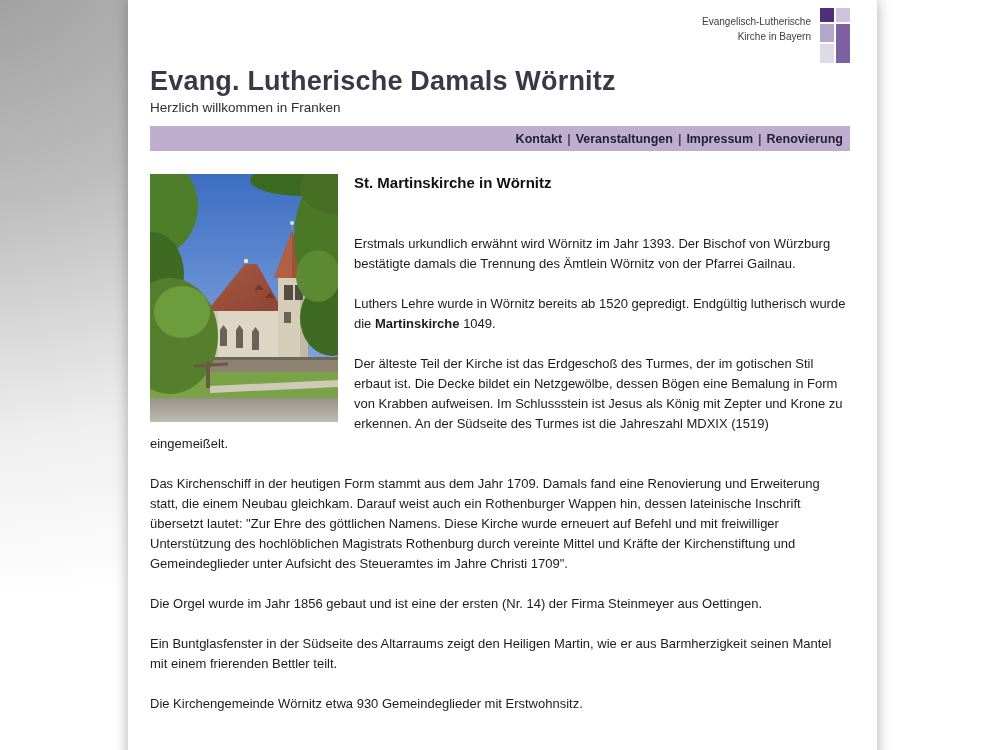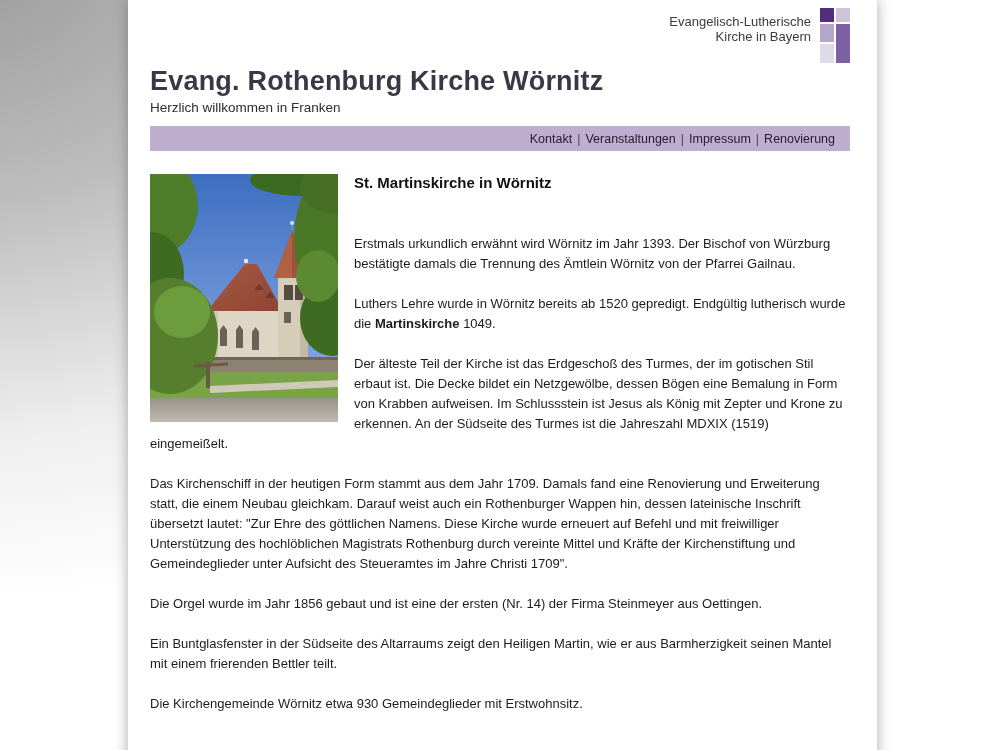--- a/index.html
+++ b/index.html
@@ -15,40 +15,40 @@
     background: #ffffff;
     padding: 0 27px 30px 22px;
     box-shadow: 0 0 13px rgba(70,70,70,0.45);
   }
   
   .logo-row {
     display: flex; justify-content: flex-end; align-items: flex-start;
     gap: 9px; padding-top: 8px;
   }
   .logo-text {
-    text-align: right; font-size: 13px; line-height: 15px;
+    text-align: right; font-size: 10px; line-height: 15px;
     color: #3b3b3b; padding-top: 6px;
   }
   .logo-mark { position: relative; width: 30px; height: 55px; flex: 0 0 auto; }
   .logo-mark span { position: absolute; display: block; }
   .sq1 { left: 0;  top: 0;  width: 14px; height: 14px; }
   .sq2 { left: 16px; top: 0;  width: 14px; height: 14px; }
   .sq3 { left: 0;  top: 16px; width: 14px; height: 18px; }
   .sq4 { left: 0;  top: 36px; width: 14px; height: 19px; }
   .sq5 { left: 16px; top: 16px; width: 14px; height: 39px; }
   h1.page-title {
     margin: 3px 0 0 0; font-size: 27px; line-height: 30px;
     font-weight: bold; color: #3c3747; letter-spacing: 0.2px;
   }
   .subtitle { margin: 4px 0 0 0; font-size: 13.5px; line-height: 15px; color: #2e2e2e; }
   
   .navbar {
     margin-top: 11px; height: 25px;
     display: flex; justify-content: flex-end; align-items: center;
-    padding-right: 15px; font-size: 12.5px;
+    padding-right: 7px; font-size: 12.5px; font-weight: bold;
   }
   .navbar a { color: #21212f; text-decoration: none; }
   .navbar .sep { color: #503f66; margin: 0 5px; }
   
   .article { margin-top: 23px; }
   .article::after { content: ""; display: block; clear: both; }
   .church-photo { float: left; width: 188px; height: 248px; margin: 0 16px 0 0; display: block; }
   h2.article-heading { margin: 16px 0 42px 0; font-size: 15px; line-height: 18px; color: #111111; }
   .article p { margin: 0 0 20px 0; font-size: 13px; line-height: 20px; color: #1c1c1c; }
   .article p b { font-weight: bold; }
@@ -65,21 +65,21 @@
     </div>
     <div class="logo-mark">
       <span class="sq1" style="background:#522d79"></span>
       <span class="sq2" style="background:#cdc4dc"></span>
       <span class="sq3" style="background:#b3a8ca"></span>
       <span class="sq4" style="background:#dedae8"></span>
       <span class="sq5" style="background:#7e61a2"></span>
     </div>
   </div>
 
-  <h1 class="page-title">Evang. Rothenburg Kirche Wörnitz</h1>
+  <h1 class="page-title">Evang. Lutherische Damals Wörnitz</h1>
   <p class="subtitle">Herzlich willkommen in Franken</p>
 
   <div class="navbar" style="background:#c0aed0">
     <a href="#">Kontakt</a>
     <span class="sep">|</span>
     <a href="#">Veranstaltungen</a>
     <span class="sep">|</span>
     <a href="#">Impressum</a>
     <span class="sep">|</span>
     <a href="#">Renovierung</a>

